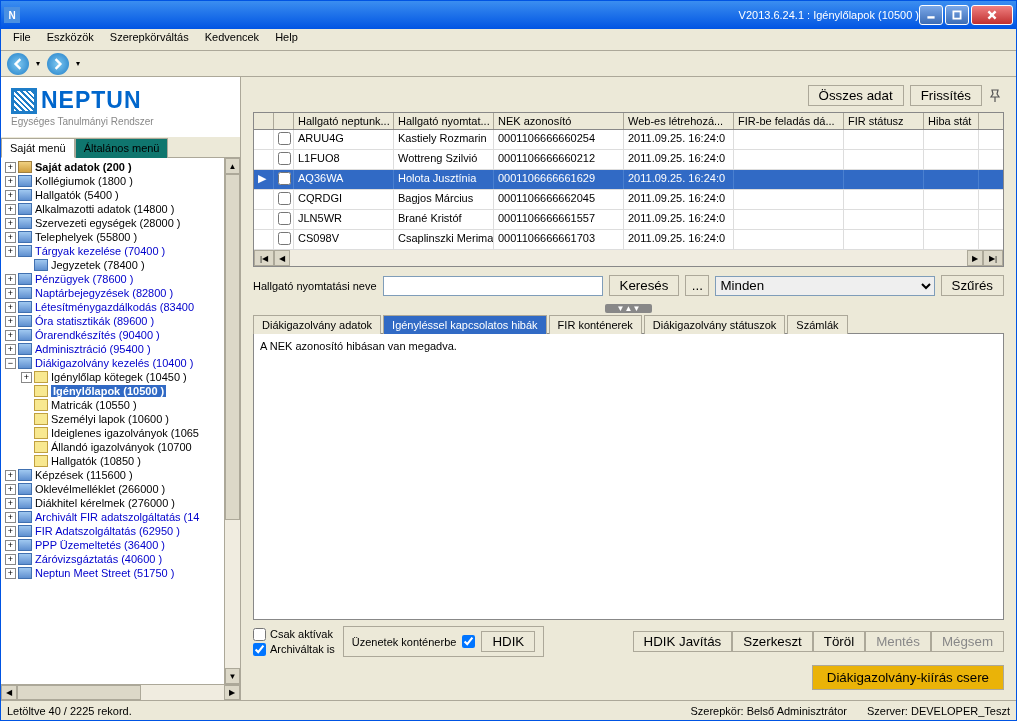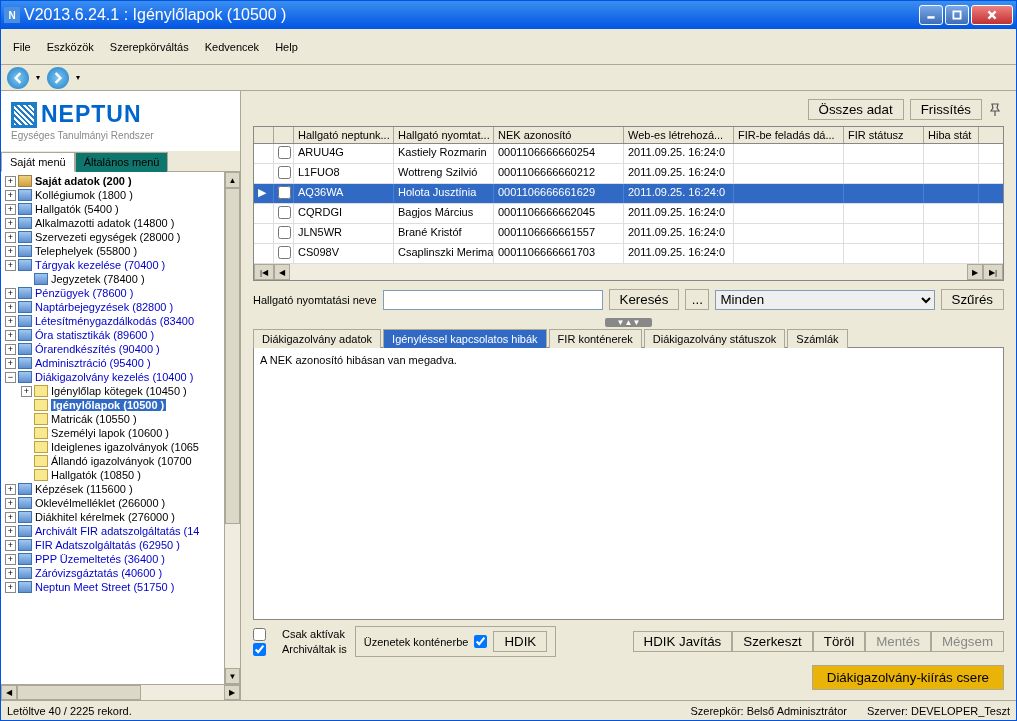--- a/index.html
+++ b/index.html
@@ -1,27 +1,27 @@
 <!DOCTYPE html>
 <html><head>
 <meta charset="utf-8">
 <style>
 * { box-sizing: border-box; margin: 0; padding: 0; }
 body { font-family: Tahoma, sans-serif; font-size: 11px; background: #ece9d8; width: 1017px; height: 721px; overflow: hidden; }
 .window { width: 1017px; height: 721px; border: 1px solid #0054e3; background: #ece9d8; display: flex; flex-direction: column; }
 .titlebar { height: 28px; background: linear-gradient(to bottom, #3b8ef0, #0054e3); display: flex; align-items: center; padding: 0 3px; color: white; }
 .titlebar-icon { width: 16px; height: 16px; background: #4a90e2; margin-right: 4px; display: inline-flex; align-items: center; justify-content: center; font-size: 10px; font-weight: bold; }
-.titlebar-text { flex: 1; font-size: 16px; }
+.titlebar-text { flex: 1; font-size: 11px; text-align: right; }
 .win-buttons { display: flex; gap: 2px; }
 .win-btn { width: 24px; height: 20px; border: 1px solid #fff; border-radius: 3px; display: flex; align-items: center; justify-content: center; cursor: pointer; }
 .win-btn.min { background: linear-gradient(#7ba8e8, #3d6db5); }
 .win-btn.max { background: linear-gradient(#7ba8e8, #3d6db5); }
 .win-btn.close { background: linear-gradient(#f08080, #c03030); width: 42px; }
 .win-btn svg { width: 12px; height: 12px; }
-.menubar { height: 36px; background: #ece9d8; display: flex; align-items: center; padding: 0 4px; border-bottom: 1px solid #aca899; }
+.menubar { height: 22px; background: #ece9d8; display: flex; align-items: flex-start; padding: 0 4px; border-bottom: 1px solid #aca899; }
 .menubar span { padding: 2px 8px; cursor: pointer; }
 .navbar { height: 26px; background: #ece9d8; display: flex; align-items: center; padding: 0 6px; gap: 4px; border-bottom: 1px solid #aca899; }
 .nav-btn { width: 22px; height: 22px; border-radius: 50%; display: flex; align-items: center; justify-content: center; cursor: pointer; }
 .nav-btn.back { background: radial-gradient(circle, #7fc8f0, #1e7dc8); }
 .nav-btn.fwd { background: radial-gradient(circle, #7fc8f0, #1e7dc8); }
 .nav-dd { width: 10px; height: 22px; display: flex; align-items: center; justify-content: center; cursor: pointer; font-size: 8px; }
 .content { flex: 1; display: flex; overflow: hidden; }
 .sidebar { width: 240px; background: #fff; border-right: 1px solid #aca899; display: flex; flex-direction: column; }
 .logo { padding: 10px; text-align: left; }
 .logo-title { color: #0066cc; font-size: 23px; font-weight: bold; font-family: Arial; letter-spacing: 1px; display: flex; align-items: flex-end; }
@@ -83,21 +83,21 @@
 .search-row input[type=text] { border: 1px solid #7f9db9; padding: 2px; height: 20px; }
 .search-row select { border: 1px solid #7f9db9; height: 20px; }
 .collapse-bar { height: 12px; display: flex; justify-content: center; align-items: center; cursor: pointer; }
 .collapse-bar span { background: #888; color: white; font-size: 8px; padding: 0 12px; border-radius: 2px; }
 .tabs-row { display: flex; padding: 0 8px; position: relative; top: 1px; }
 .tabs-row .dtab { padding: 3px 8px; border: 1px solid #aca899; border-bottom: none; background: #ece9d8; cursor: pointer; margin-right: 2px; }
 .tabs-row .dtab.active { background: #316ac5; color: white; }
 .detail-panel { flex: 1; border: 1px solid #888; background: #fff; margin: 0 8px; padding: 6px; overflow: auto; }
 .bottom-bar { display: flex; align-items: center; gap: 8px; padding: 6px 8px; flex-wrap: wrap; }
 .bottom-bar .checks { display: flex; flex-direction: column; gap: 2px; }
-.bottom-bar .checks label { display: flex; align-items: center; gap: 16px; }
+.bottom-bar .checks label { display: flex; align-items: center; gap: 4px; }
 .bottom-bar .btns { display: flex; margin-left: auto; flex-wrap: wrap; }
 .bottom-bar .group { border: 1px solid #aca899; padding: 4px 8px; display: flex; align-items: center; gap: 6px; }
 .big-btn-row { display: flex; justify-content: flex-end; padding: 2px 8px 6px; }
 .big-btn { border: 1px solid #aca899; padding: 4px 14px; cursor: pointer; background: #eab308; }
 .statusbar { height: 20px; background: #ece9d8; border-top: 1px solid #aca899; display: flex; align-items: center; padding: 0 6px; gap: 20px; }
 input[type=checkbox] { width: 13px; height: 13px; }
 </style>
 </head>
 <body>
 

